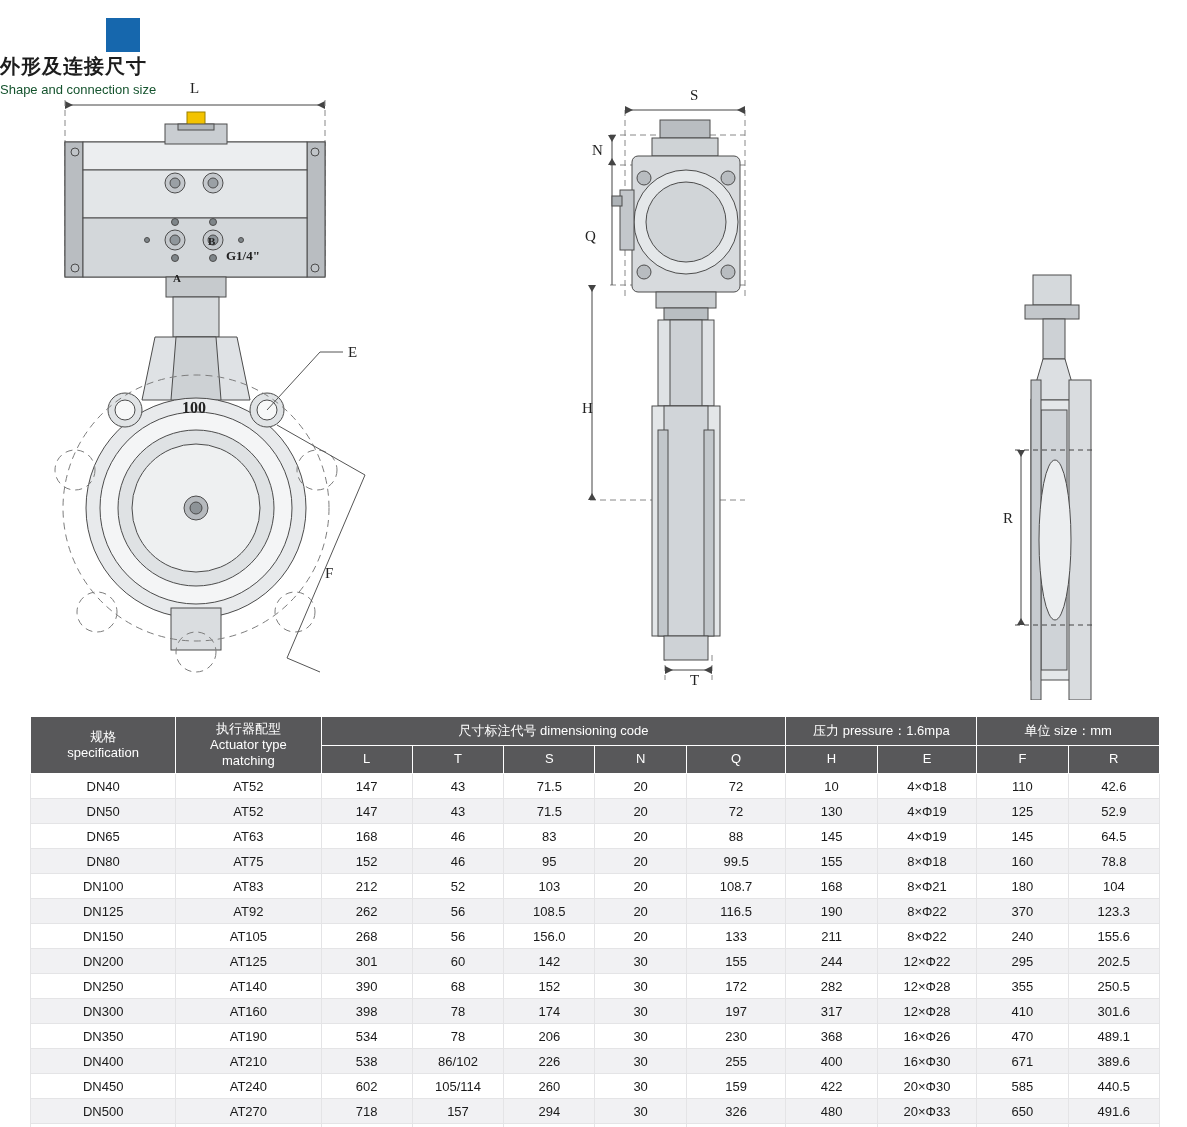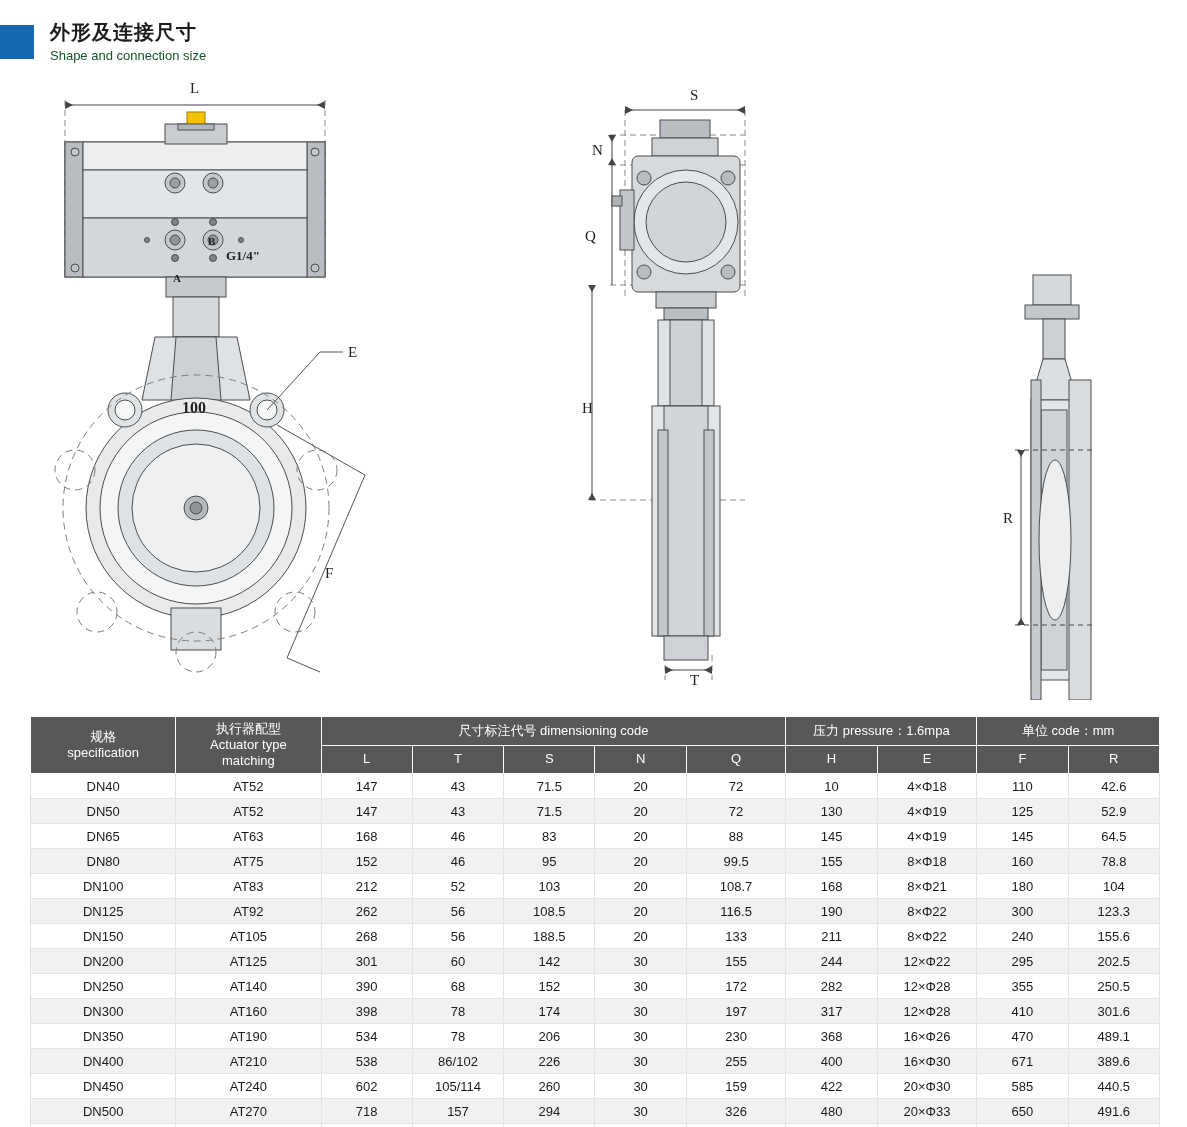--- a/index.html
+++ b/index.html
@@ -15,21 +15,22 @@
     width: 1187px;
     height: 1127px;
     overflow: hidden;
   }
 
   
   .header {
     position: absolute;
     left: 0; top: 18px;
     display: flex;
-    align-items: center;
+    align-items: flex-end;
+    flex-direction: column;
   }
   .header-bar {
     width: 34px; height: 34px;
     background: #1667ad;
     margin-right: 16px;
   }
   .header-titles { padding-top: 1px; }
   .title-cn {
     font-size: 20px;
     font-weight: bold;
@@ -317,21 +318,21 @@
             <div>规格</div>
             <div>specification</div>
           </th>
           <th rowspan="2" class="head-tall">
             <div>执行器配型</div>
             <div>Actuator type</div>
             <div>matching</div>
           </th>
           <th colspan="5">尺寸标注代号 dimensioning code</th>
           <th colspan="2">压力 pressure：1.6mpa</th>
-          <th colspan="2">单位 code：mm</th>
+          <th colspan="2">单位 size：mm</th>
         </tr>
         <tr>
           <th>L</th>
           <th>T</th>
           <th>S</th>
           <th>N</th>
           <th>Q</th>
           <th>H</th>
           <th>E</th>
           <th>F</th>
@@ -407,29 +408,29 @@
         <tr>
             <td>DN125</td>
             <td>AT92</td>
             <td>262</td>
             <td>56</td>
             <td>108.5</td>
             <td>20</td>
             <td>116.5</td>
             <td>190</td>
             <td>8×Φ22</td>
-            <td>300</td>
+            <td>370</td>
             <td>123.3</td>
           </tr>
         <tr>
             <td>DN150</td>
             <td>AT105</td>
             <td>268</td>
             <td>56</td>
-            <td>188.5</td>
+            <td>156.0</td>
             <td>20</td>
             <td>133</td>
             <td>211</td>
             <td>8×Φ22</td>
             <td>240</td>
             <td>155.6</td>
           </tr>
         <tr>
             <td>DN200</td>
             <td>AT125</td>

